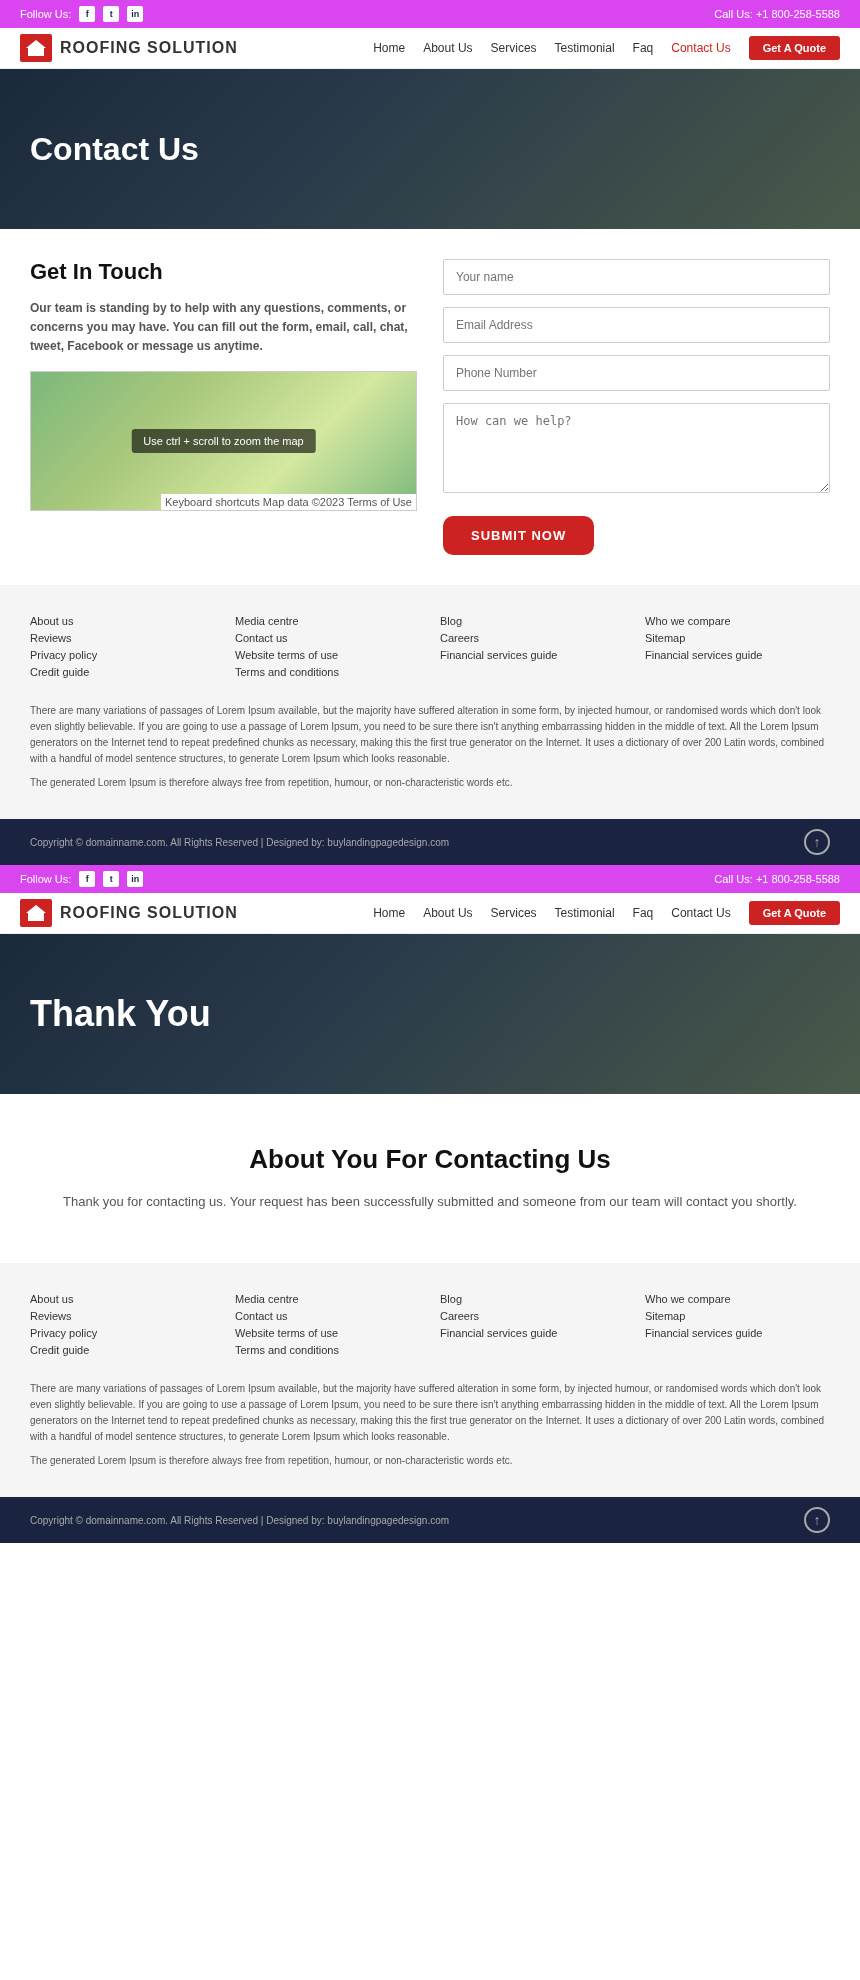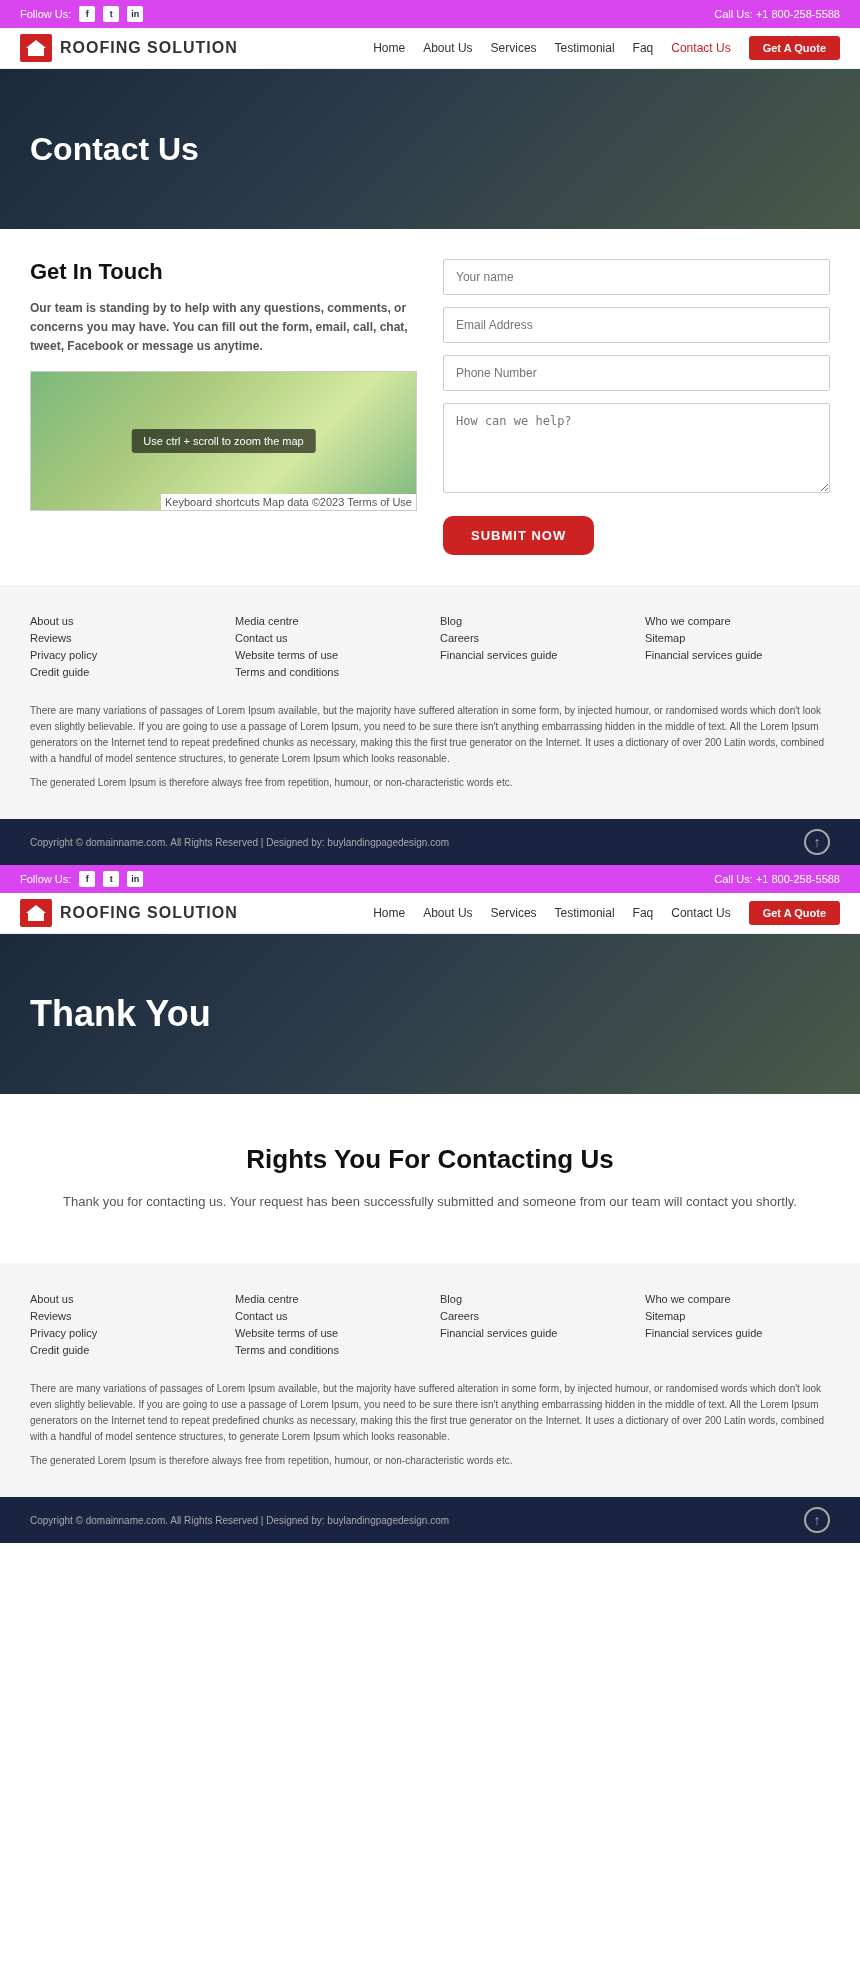--- a/index.html
+++ b/index.html
@@ -338,21 +338,21 @@
     <a>Contact Us</a>
     <span class="btn-quote">Get A Quote</span>
   </nav>
 </div>
 
 <div class="thankyou-hero">
   <h1 class="thankyou-title">Thank You</h1>
 </div>
 
 <div class="thankyou-content">
-  <h2>Rights You For Contacting Us</h2>
+  <h2>About You For Contacting Us</h2>
   <p>Thank you for contacting us. Your request has been successfully submitted and someone from our team will contact you shortly.</p>
 </div>
 
 <div class="footer">
   <div class="footer-cols">
     <div class="footer-col">
       <a>About us</a>
       <a>Reviews</a>
       <a>Privacy policy</a>
       <a>Credit guide</a>

